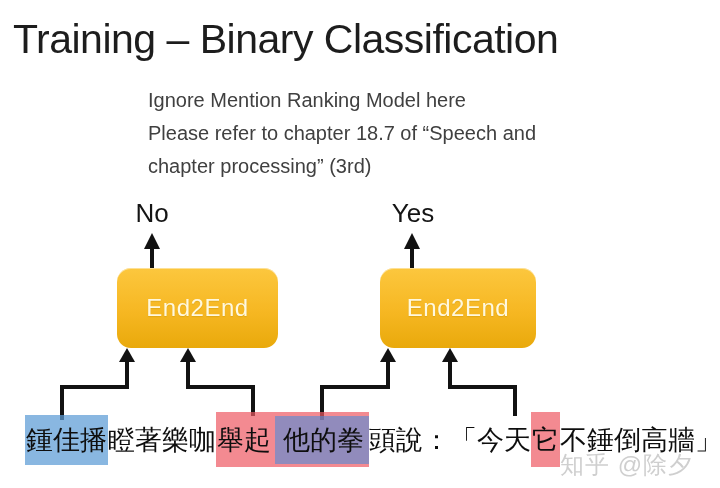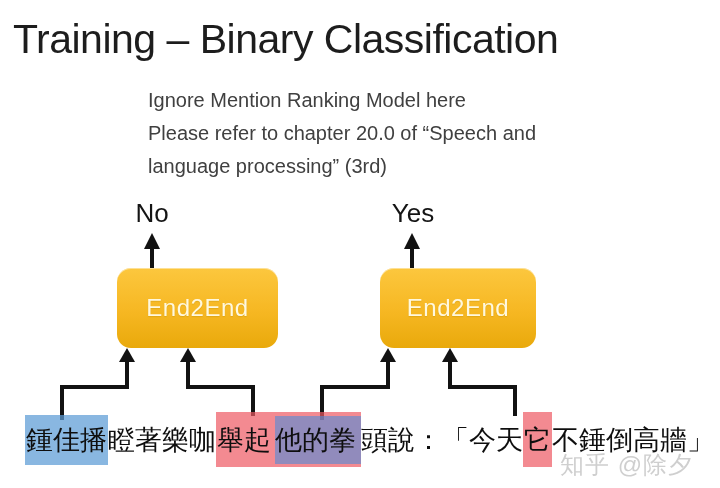--- a/index.html
+++ b/index.html
@@ -45,40 +45,40 @@
 
   .sentence{
     position:absolute;left:25px;top:427px;
     font-size:27px;line-height:27px;color:#0e0e0e;white-space:nowrap;
     z-index:2;
   }
   .sentence span{border-radius:0;}
   .hl-blue{background:rgba(91,155,213,0.72);padding:10px 1px;}
   .hl-red{background:rgba(238,88,98,0.70);padding:13px 1px 12px 1px;}
   .hl-red-wrap{background:rgba(238,88,98,0.70);padding:13px 0 12px 3px;border-radius:8px;}
-  .hl-blue-ov{background:rgba(84,140,214,0.62);padding:9px 5px 9px 0;border-radius:8px;}
+  .hl-blue-ov{background:rgba(84,140,214,0.62);padding:9px 5px 9px 8px;border-radius:8px;}
   .plain{background:transparent;font-family:Liberation Serif, serif;}
 
   .watermark{
     position:absolute;left:560px;top:449px;z-index:3;
     font-size:24px;color:#cbcbcb;opacity:0.92;letter-spacing:1px;
     white-space:nowrap;
   }
 </style>
 </head>
 <body>
 
 <div class="stage">
 
   <div class="title">Training – Binary Classification</div>
 
   <div class="notes">
     <div class="note-line">Ignore Mention Ranking Model here</div>
-    <div class="note-line">Please refer to chapter 20.0 of “Speech and</div>
-    <div class="note-line">language processing” (3rd)</div>
+    <div class="note-line">Please refer to chapter 18.7 of “Speech and</div>
+    <div class="note-line">chapter processing” (3rd)</div>
   </div>
 
   <div class="dlabel no">No</div>
   <div class="dlabel yes">Yes</div>
 
   <div class="e2e-box left">
     <span class="e2e-label">End2End</span>
   </div>
   <div class="e2e-box right">
     <span class="e2e-label">End2End</span>

